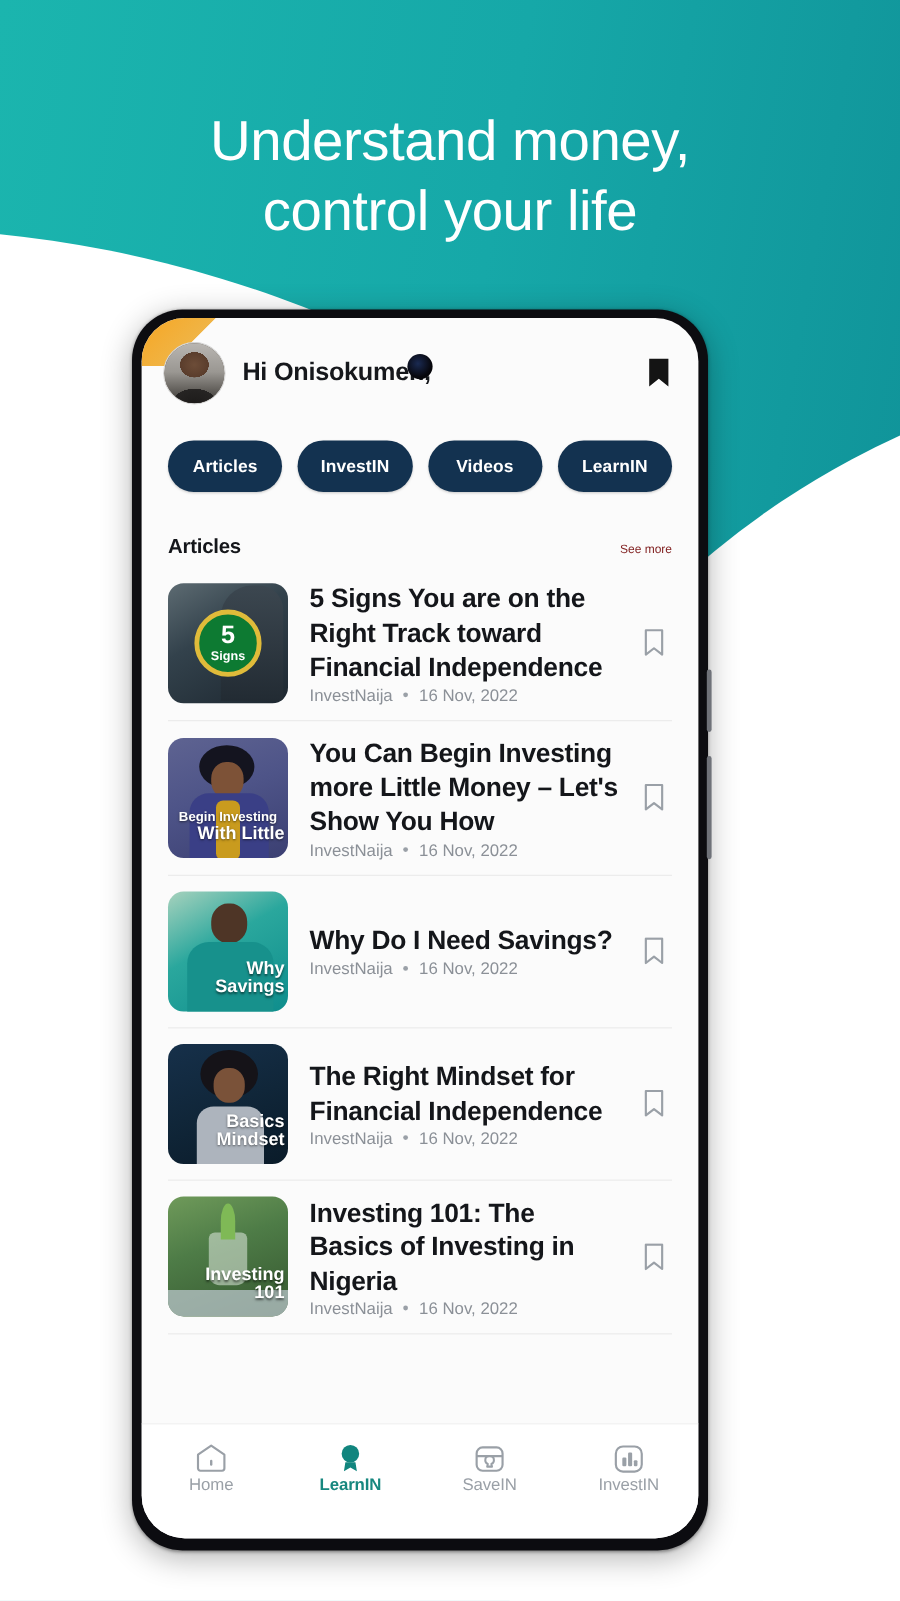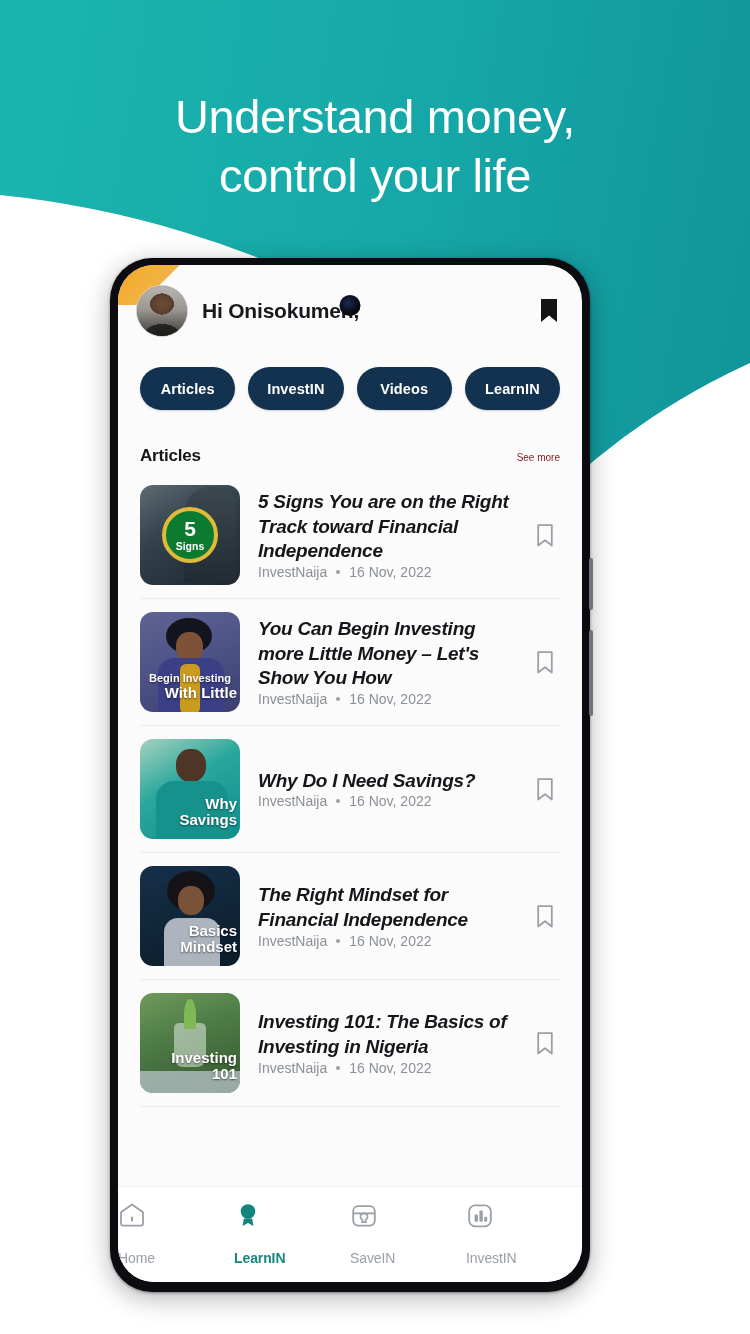--- a/index.html
+++ b/index.html
@@ -234,26 +234,25 @@
   .t4 .body4 { position:absolute; left:24px; top:52px; width:56px; height:50px; border-radius:14px 14px 0 0; background:#adb4bd; }
 
   
   .t5 { background:linear-gradient(160deg,#6f9a5a 0%,#4e7c47 40%,#35562f 100%); }
   .t5 .jar { position:absolute; left:34px; top:30px; width:32px; height:44px; border-radius:5px 5px 9px 9px; background:rgba(225,235,225,0.55); }
   .t5 .plant { position:absolute; left:44px; top:6px; width:12px; height:30px; background:#7fb956; border-radius:50% 50% 0 0; }
   .t5 .desk { position:absolute; left:0; right:0; bottom:0; height:22px; background:rgba(186,198,203,0.75); }
 
   .meta { flex:1 1 auto; padding:0 14px 0 18px; min-width:0; }
   .title {
-    font-size:19px;
+    font-size:22px;
     font-weight:700;
     color:#14161a;
     line-height:1.30;
     letter-spacing:-0.25px;
-    font-style:italic;
   }
   .subline {
     margin-top:0;
     font-size:14px;
     color:#8b9097;
     display:flex;
     align-items:center;
     gap:9px;
   }
   .dot { width:4px; height:4px; border-radius:50%; background:#9aa0a7; display:inline-block; }
@@ -268,21 +267,21 @@
     background:#ffffff;
     border-top:1px solid #f0f0f0;
     display:flex;
     align-items:flex-start;
     padding-top:14px;
     z-index:20;
   }
   .nav-item {
     flex:1 1 0;
     display:flex; flex-direction:column;
-    align-items:flex-start; gap:21px;
+    align-items:center; gap:0;
   }
   .nav-label {
     font-size:14px;
     color:#9aa0a7;
     letter-spacing:-0.1px;
   }
   .nav-item.active .nav-label { color:#17877f; font-weight:700; }
 </style>
 </head>
 <body>

